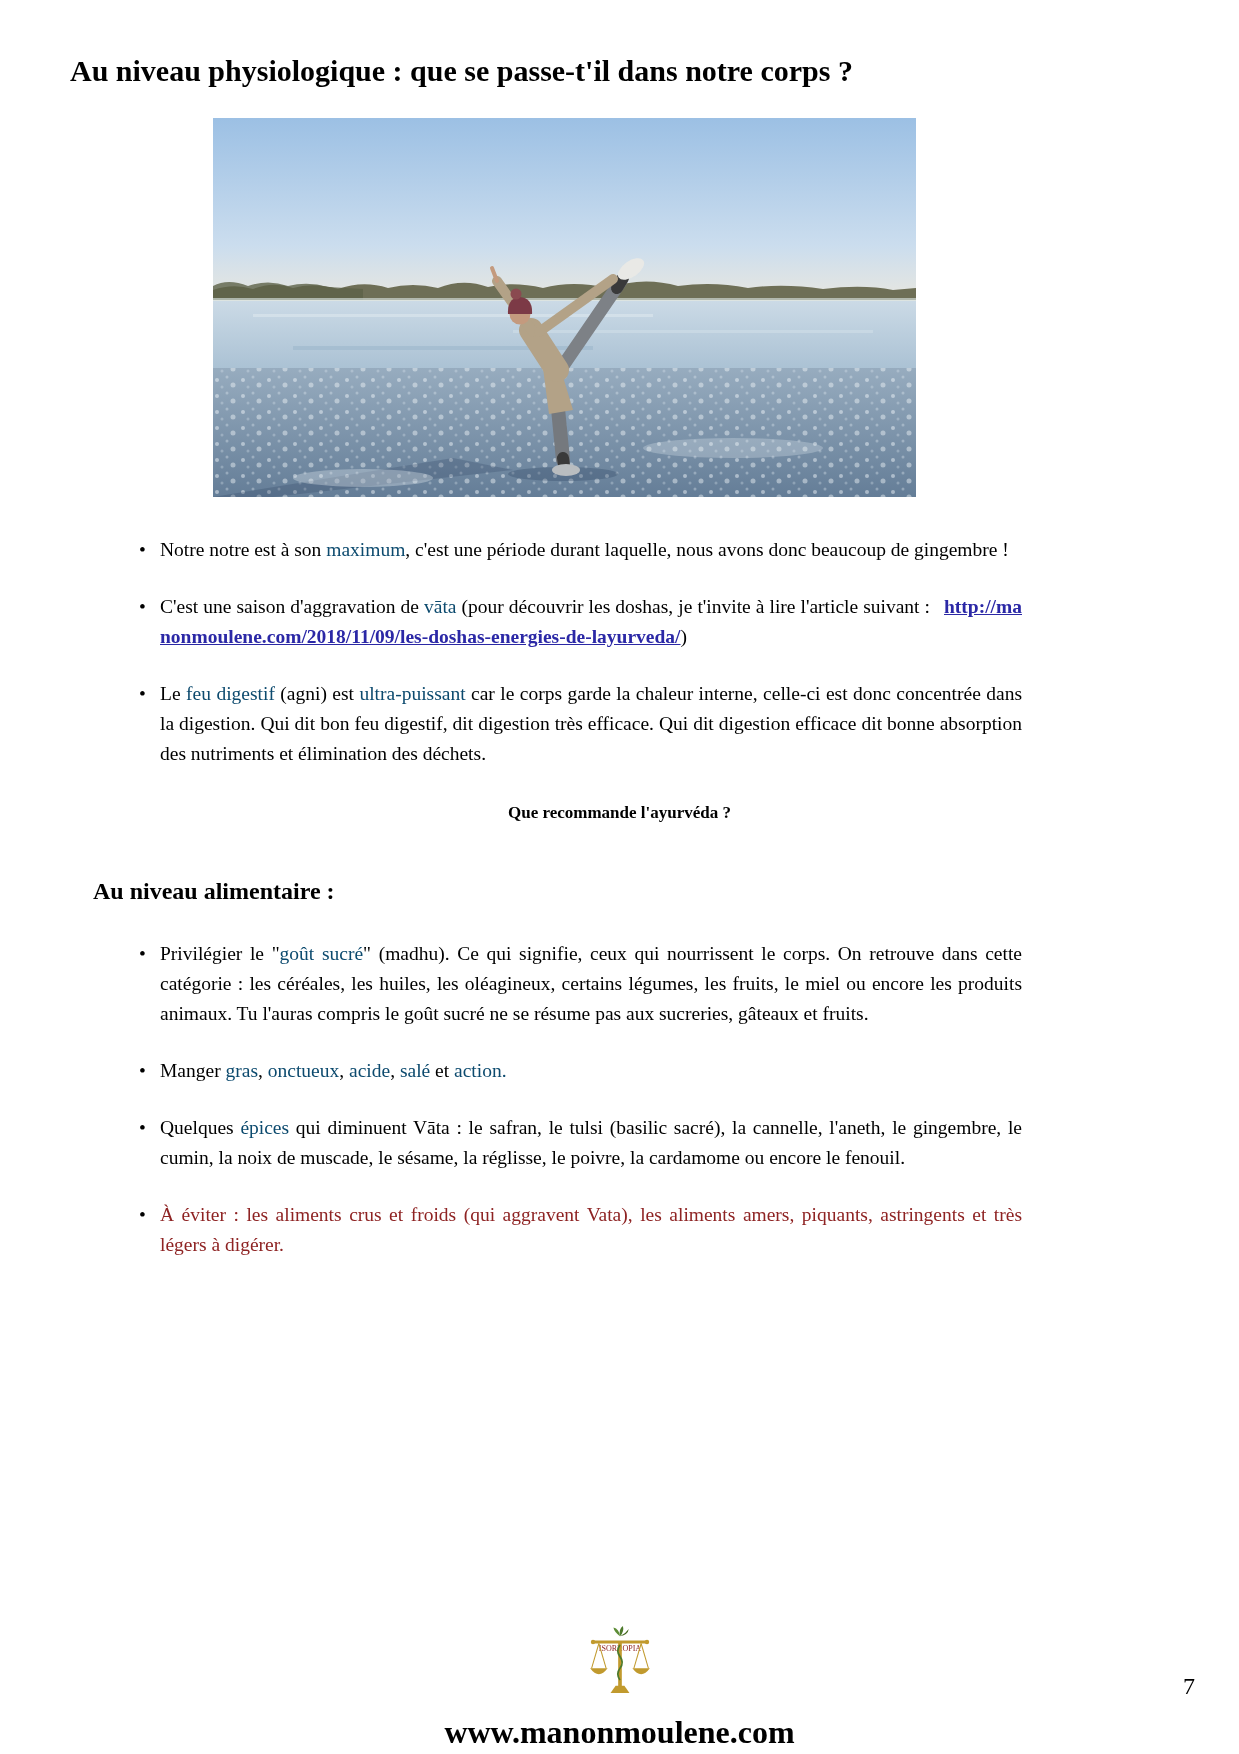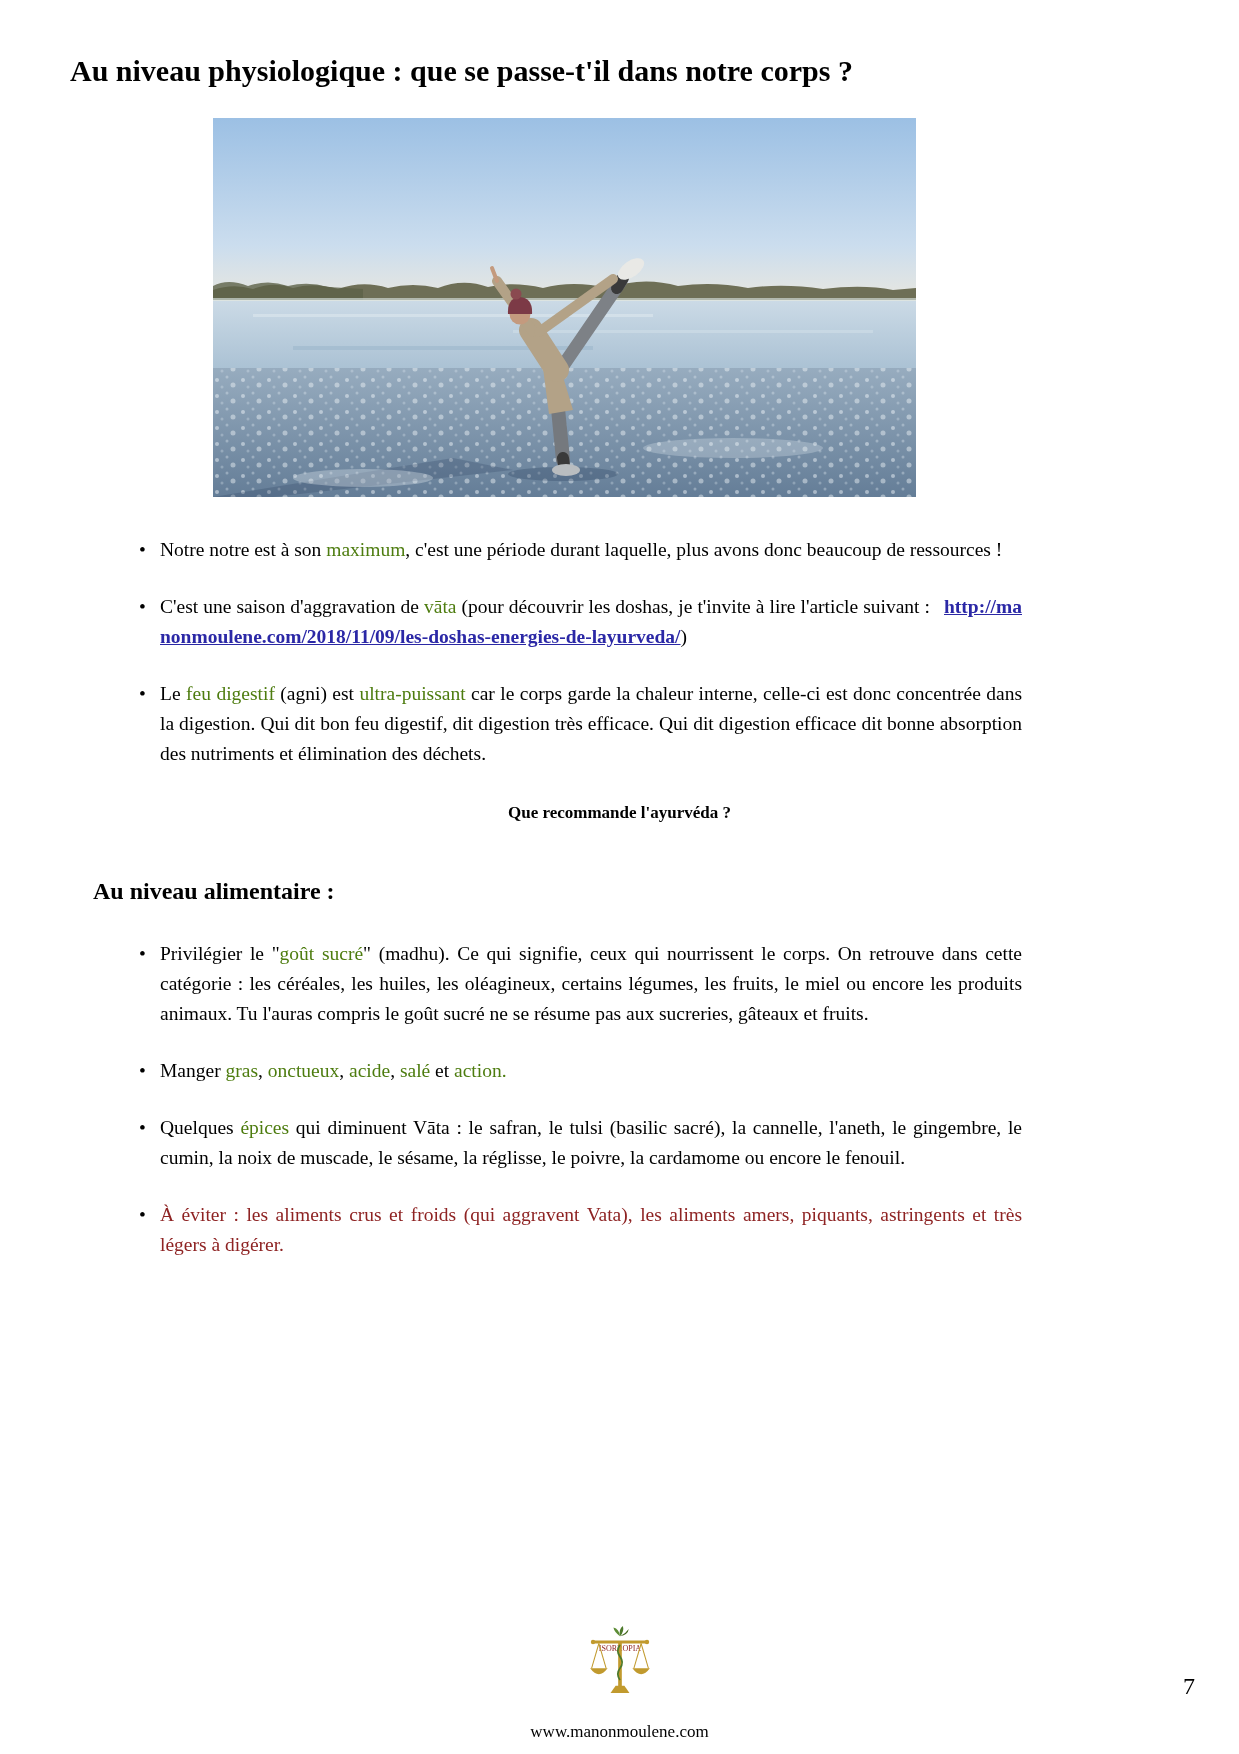--- a/index.html
+++ b/index.html
@@ -39,21 +39,21 @@
     font-size:19.5px;
     line-height:30px;
     margin-bottom:27px;
   }
   ul.bullets li::before{
     content:"\2022";
     position:absolute;
     left:2px;top:0;
     font-size:19.5px;
   }
-  .maroon{color:#4d7c0f;}
+  .maroon{color:#0c4a6e;}
   .red{color:#8E2323;}
   a.seg-link{
     color:#2B28A6;
     font-weight:bold;
     text-decoration:underline;
     margin-left:14px;
     word-break:break-all;
   }
   .recommend-heading{
     margin:16px 70px 0 70px;
@@ -71,22 +71,23 @@
   ul.bullets.second{margin-top:32px;}
   .footer{
     position:absolute;
     left:0;right:0;bottom:8px;
     text-align:center;
   }
   .footer .logo{display:inline-block;}
   .site-url{
     display:block;
     margin-top:18px;
-    font-size:17px;
+    font-size:32px;
     line-height:28px;
+    font-weight:bold;
   }
   .page-number{
     position:absolute;
     right:44px;bottom:54px;
     font-size:24px;
   }
 </style>
 </head>
 <body>
 
@@ -154,21 +155,21 @@
         <line x1="326" y1="214" x2="400" y2="161" stroke="#b3a287" stroke-width="10" stroke-linecap="round"></line>
 
         <circle cx="307" cy="196" r="10.5" fill="#c49a7e"></circle>
         <path d="M295,196 Q294,180 307,179 Q320,180 319,196 Z" fill="#7c3a46"></path>
         <circle cx="303" cy="176" r="5.5" fill="#8a4a50"></circle>
       </g>
     </svg>
   </div>
 
   <ul class="bullets">
-      <li><span>Notre notre est à son </span><span class="maroon">maximum</span><span>, c'est une période durant laquelle, plus avons donc beaucoup de ressources !</span></li>
+      <li><span>Notre notre est à son </span><span class="maroon">maximum</span><span>, c'est une période durant laquelle, nous avons donc beaucoup de gingembre !</span></li>
       <li><span>C'est une saison d'aggravation de </span><span class="maroon">vāta</span><span> (pour découvrir les doshas, je t'invite à lire l'article suivant :</span><a href="#" class="seg-link">http://manonmoulene.com/2018/11/09/les-doshas-energies-de-layurveda/</a><span>)</span></li>
       <li><span>Le </span><span class="maroon">feu digestif</span><span> (agni) est </span><span class="maroon">ultra-puissant</span><span> car le corps garde la chaleur interne, celle-ci est donc concentrée dans la digestion. Qui dit bon feu digestif, dit digestion très efficace. Qui dit digestion efficace dit bonne absorption des nutriments et élimination des déchets.</span></li>
     </ul>
 
   <h2 class="recommend-heading">Que recommande l'ayurvéda ?</h2>
 
   <h3 class="alimentary-subheading">Au niveau alimentaire :</h3>
 
   <ul class="bullets second">
       <li><span>Privilégier le "</span><span class="maroon">goût sucré</span><span>" (madhu). Ce qui signifie, ceux qui nourrissent le corps. On retrouve dans cette catégorie : les céréales, les huiles, les oléagineux, certains légumes, les fruits, le miel ou encore les produits animaux. Tu l'auras compris le goût sucré ne se résume pas aux sucreries, gâteaux et fruits.</span></li>

